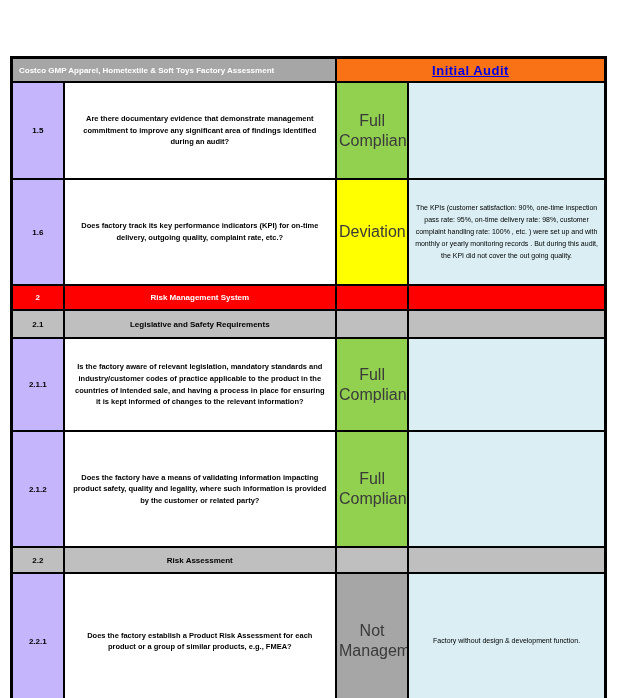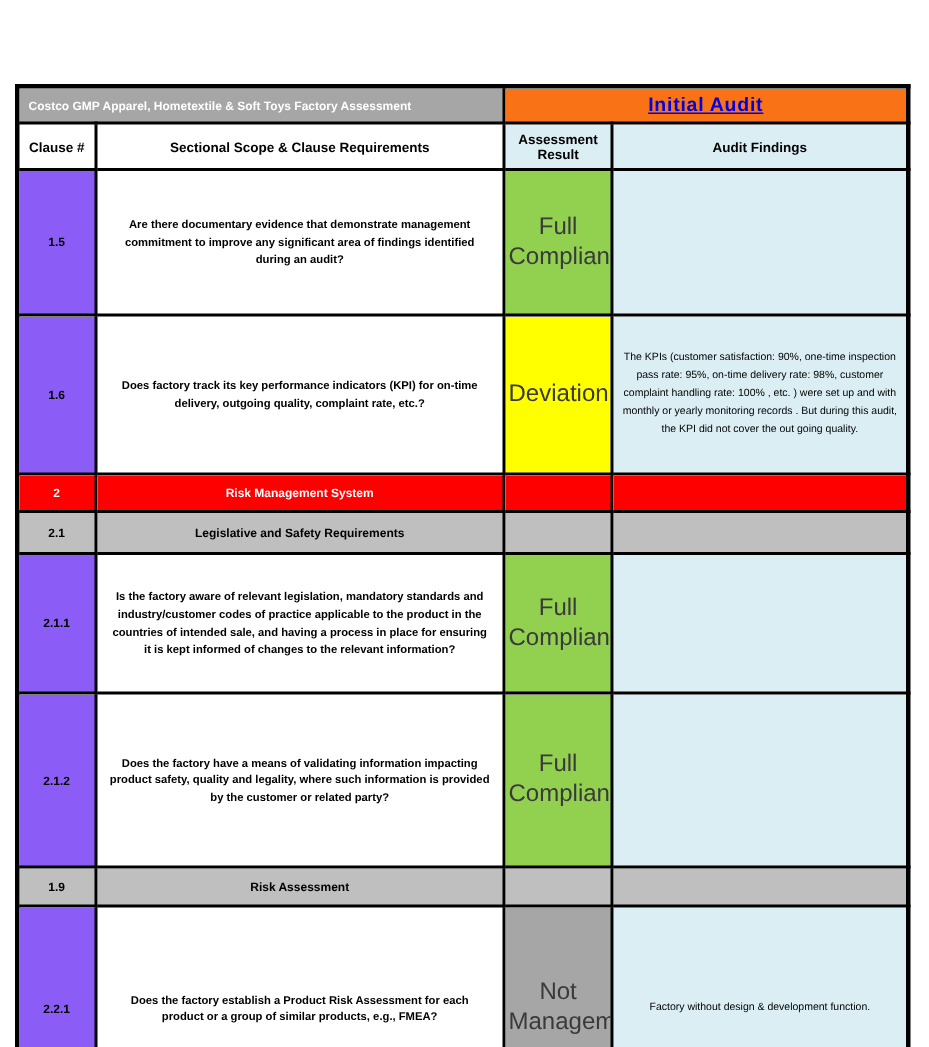--- a/index.html
+++ b/index.html
@@ -44,21 +44,21 @@
   
   .col-h {
     font-size: 9px;
     font-weight: bold;
     color: #000;
     background: #ffffff;
     height: 31px;
   }
   .col-h.blue { background: #daeef3; }
   
-  td.clause  { font-size: 8px; font-weight: bold; color: #000; background: #8b5cf6; }
+  td.clause  { font-size: 8px; font-weight: bold; color: #000; background: #c4b5fd; }
   td.req     { font-size: 7.5px; font-weight: bold; color: #000; background: #ffffff; line-height: 1.55; padding: 2px 8px; }
   td.result  { font-size: 16px; font-weight: normal; color: #3a3a3a; line-height: 1.25; padding: 2px 2px; }
   td.findings{ font-size: 7px; font-weight: normal; color: #000; background: #daeef3; line-height: 1.7; padding: 2px 6px; }
   
   tr.section td    { background: #ff0000; color: #ffffff; font-size: 8px; font-weight: bold; }
   tr.subsection td { background: #bfbfbf; color: #000000; font-size: 8px; font-weight: bold; }
 </style>
 </head>
 <body>
 
@@ -69,26 +69,20 @@
       <col style="width:272px">
       <col style="width:72px">
       <col style="width:197px">
     </colgroup>
     <thead>
       <tr>
         <th class="title-cell" colspan="2">Costco GMP Apparel, Hometextile &amp; Soft Toys Factory Assessment</th>
         <th class="audit-type-cell" colspan="2">
           <span class="audit-link">Initial Audit</span>
         </th>
-      </tr>
-      <tr>
-        <th class="col-h">Clause #</th>
-        <th class="col-h">Sectional Scope &amp; Clause Requirements</th>
-        <th class="col-h blue">Assessment Result</th>
-        <th class="col-h blue">Audit Findings</th>
       </tr>
     </thead>
     <tbody id="rows-body">
         <tr style="height: 97px;">
           <td class="clause">1.5</td>
           <td class="req">Are there documentary evidence that demonstrate management commitment to improve any significant area of findings identified during an audit?</td>
           <td class="result" style="background: rgb(146, 208, 80);">Full Compliance</td>
           <td class="findings"></td>
         </tr>
         <tr style="height: 106px;">
@@ -115,21 +109,21 @@
           <td class="result" style="background: rgb(146, 208, 80);">Full Compliance</td>
           <td class="findings"></td>
         </tr>
         <tr style="height: 116px;">
           <td class="clause">2.1.2</td>
           <td class="req">Does the factory have a means of validating information impacting product safety, quality and legality, where such information is provided by the customer or related party?</td>
           <td class="result" style="background: rgb(146, 208, 80);">Full Compliance</td>
           <td class="findings"></td>
         </tr>
         <tr class="subsection" style="height: 26px;">
-          <td>1.9</td>
+          <td>2.2</td>
           <td>Risk Assessment</td>
           <td></td>
           <td></td>
         </tr>
         <tr style="height: 137px;">
           <td class="clause">2.2.1</td>
           <td class="req">Does the factory establish a Product Risk Assessment for each product or a group of similar products, e.g., FMEA?</td>
           <td class="result" style="background: rgb(166, 166, 166);">Not Management</td>
           <td class="findings">Factory without design &amp; development function.</td>
         </tr>

